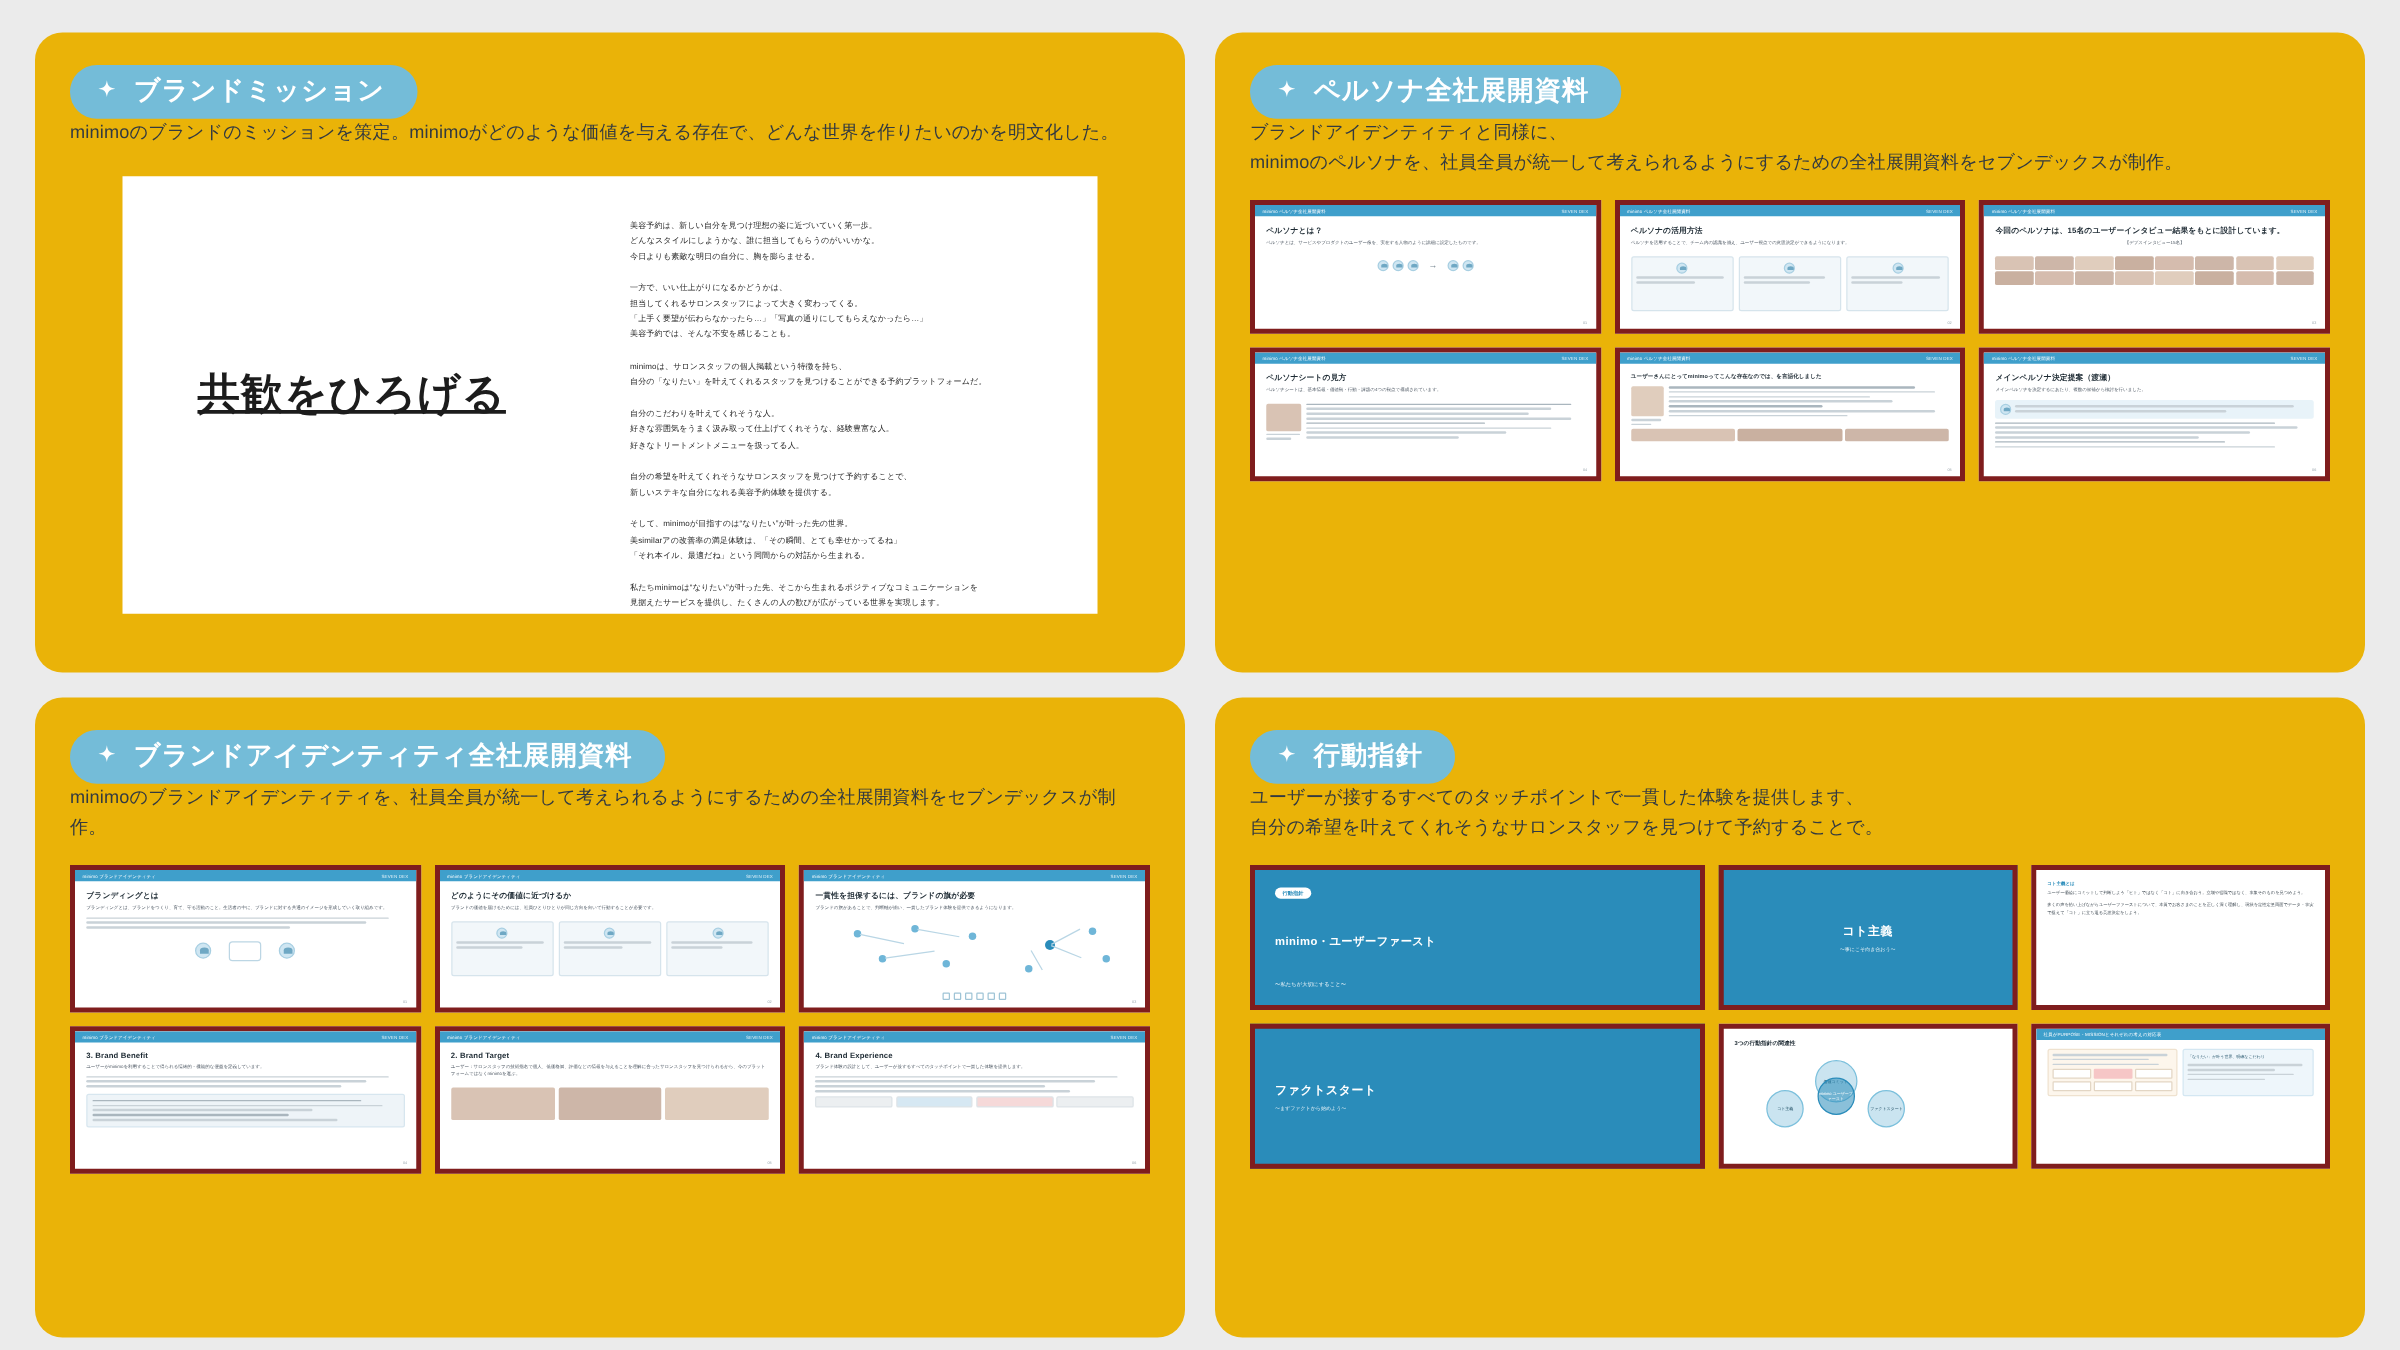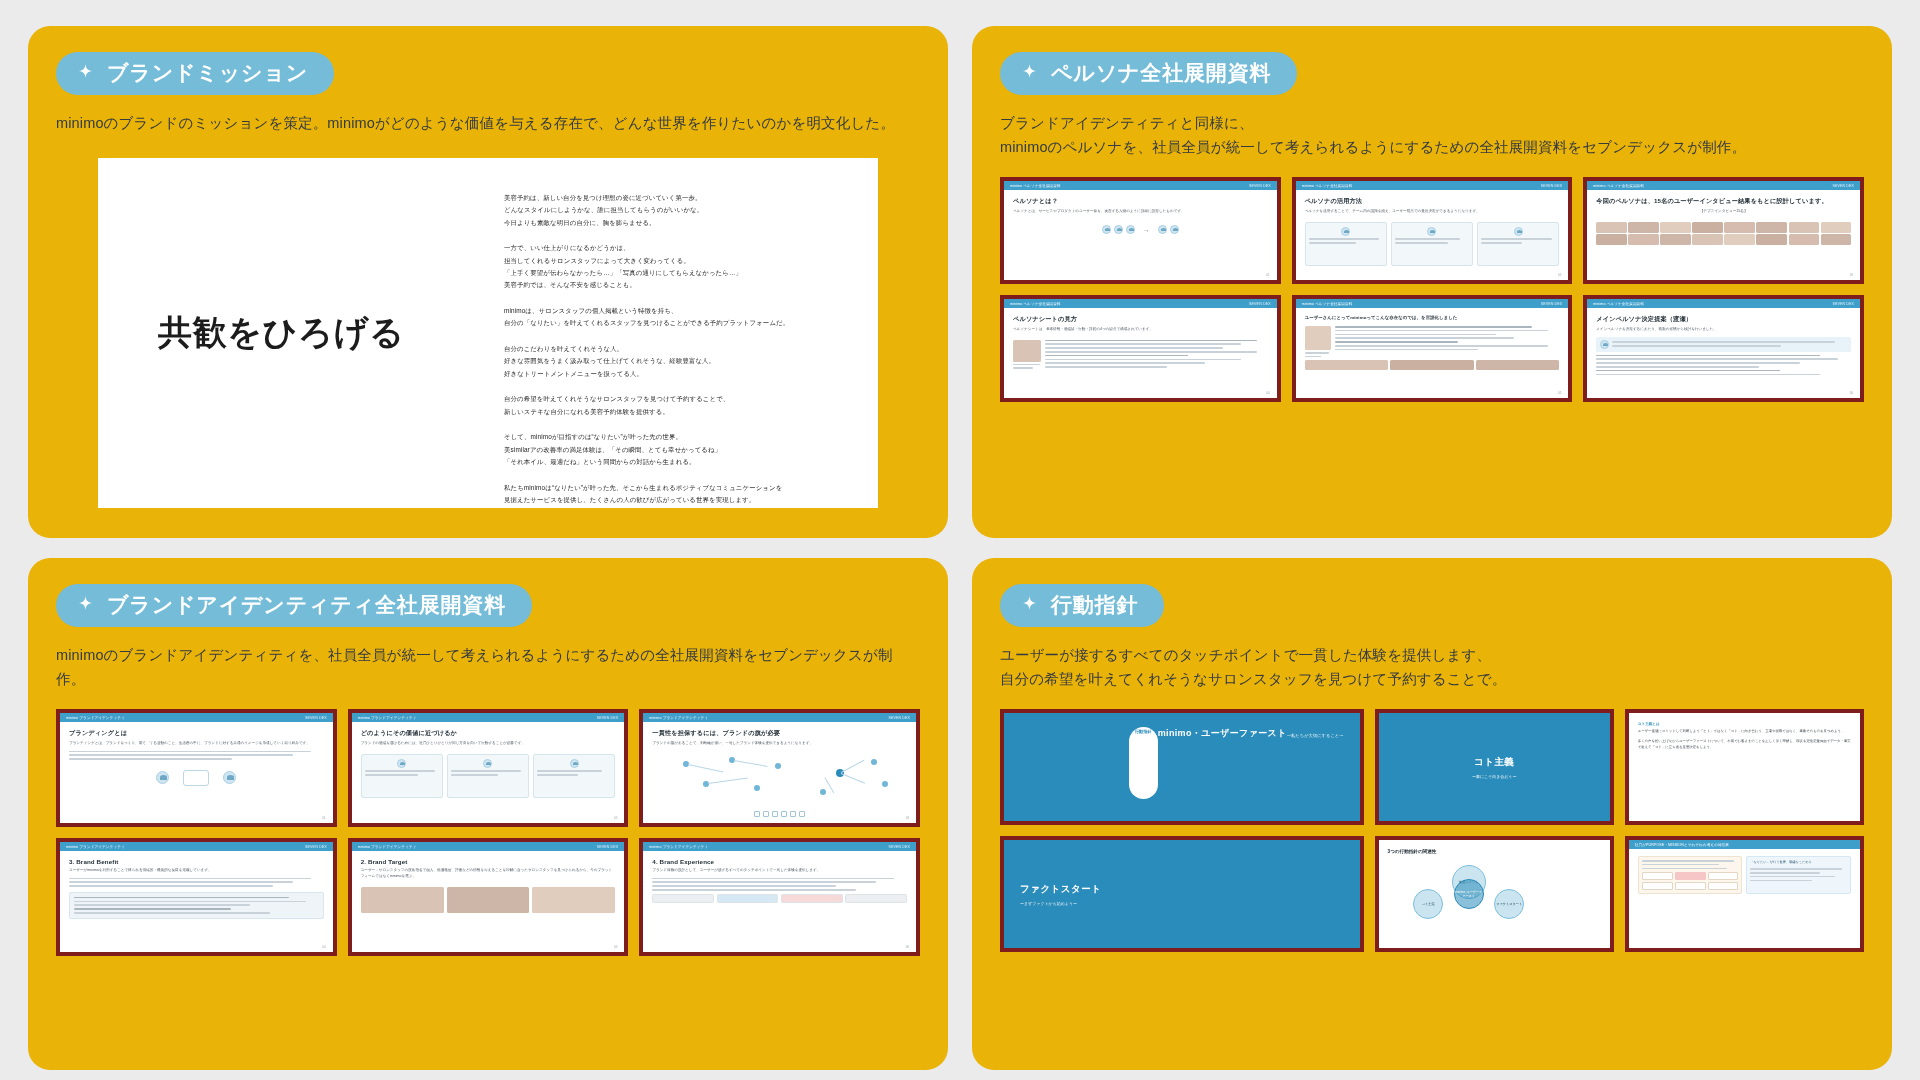--- a/index.html
+++ b/index.html
@@ -34,21 +34,20 @@
     color: #ffffff;
     border-radius: 999px;
     padding: 9px 26px 11px 20px;
     font-size: 21px;
     font-weight: 700;
     letter-spacing: .04em;
     line-height: 1.1;
   }
   .badge .spark { flex: 0 0 auto; display:block; }
   .desc {
-    margin-top: 17px;
     font-size: 14.5px;
     line-height: 1.62;
     color: #333a40;
     letter-spacing: .01em;
   }
 
   
   .mission-slide {
     margin: 22px auto 0 auto;
     width: 780px; height: 350px;
@@ -64,21 +63,21 @@
     padding-left: 34px;
   }
   .mission-title {
     font-family: "Liberation Serif", "DejaVu Serif", serif;
     font-size: 34px;
     font-weight: 700;
     color: #1c1c1c;
     line-height: 1.62;
     letter-spacing: .02em;
   }
-  .mission-title .l2 { display:block; padding-left: 26px; }
+  .mission-title .l2 { display:block; padding-left: 26px; text-decoration: underline; }
   .mission-right {
     flex: 1 1 auto;
     padding: 34px 26px 0 6px;
     display: flex;
     flex-direction: column;
     gap: 13px;
   }
   .mission-right p {
     font-size: 6.4px;
     line-height: 1.95;
@@ -169,21 +168,21 @@
   .photo {
     background:#d9c3b4; border-radius:1.5px;
   }
   .photo.p2{background:#cdb6a8}.photo.p3{background:#e0cdbd}
   .photo.p4{background:#c9b0a0}.photo.p5{background:#d5bcae}
   .photo-grid{display:grid;grid-template-columns:repeat(8,1fr);gap:1.6px;margin-top:3px}
   .photo-grid div{height:11px}
 
   .blue-block {
     background:#2a8cba; color:#fff;
-    display:flex;flex-direction:row;justify-content:flex-end;
+    display:flex;flex-direction:column;justify-content:space-between;
     padding:14px 16px;
   }
   .blue-block .bb-tag{
     display:inline-block;background:#fff;color:#2a8cba;
     font-size:4.2px;padding:2px 6px;border-radius:999px;margin-bottom:8px;
     width:fit-content;font-weight:700;
   }
   .blue-block .bb-t{font-size:9px;font-weight:700;letter-spacing:.04em;line-height:1.4}
   .blue-block .bb-s{font-size:4.2px;margin-top:6px;opacity:.92;letter-spacing:.03em}
 

